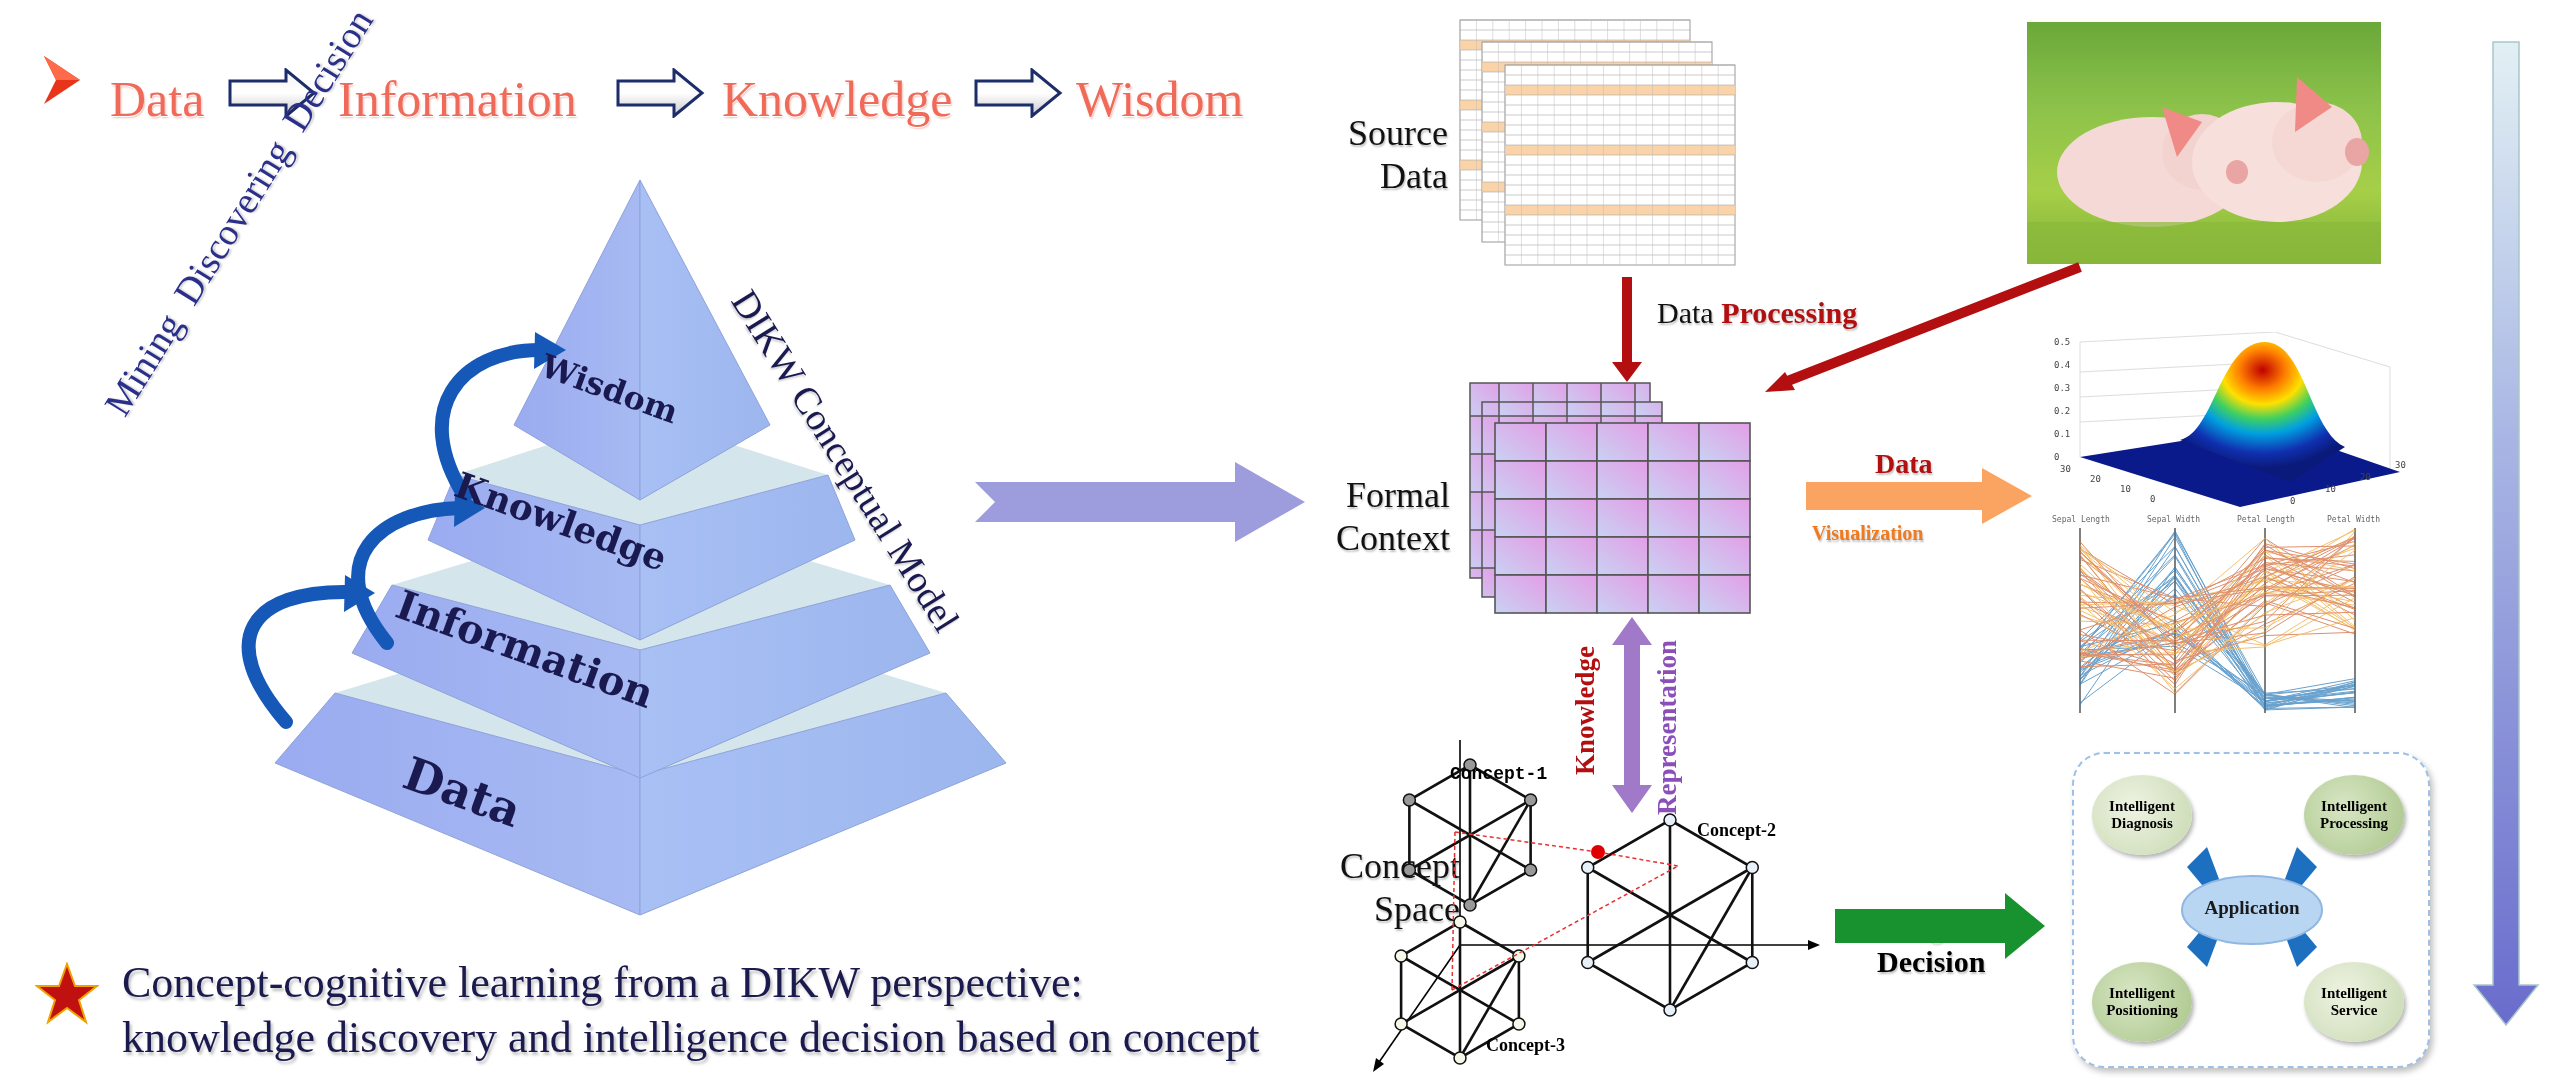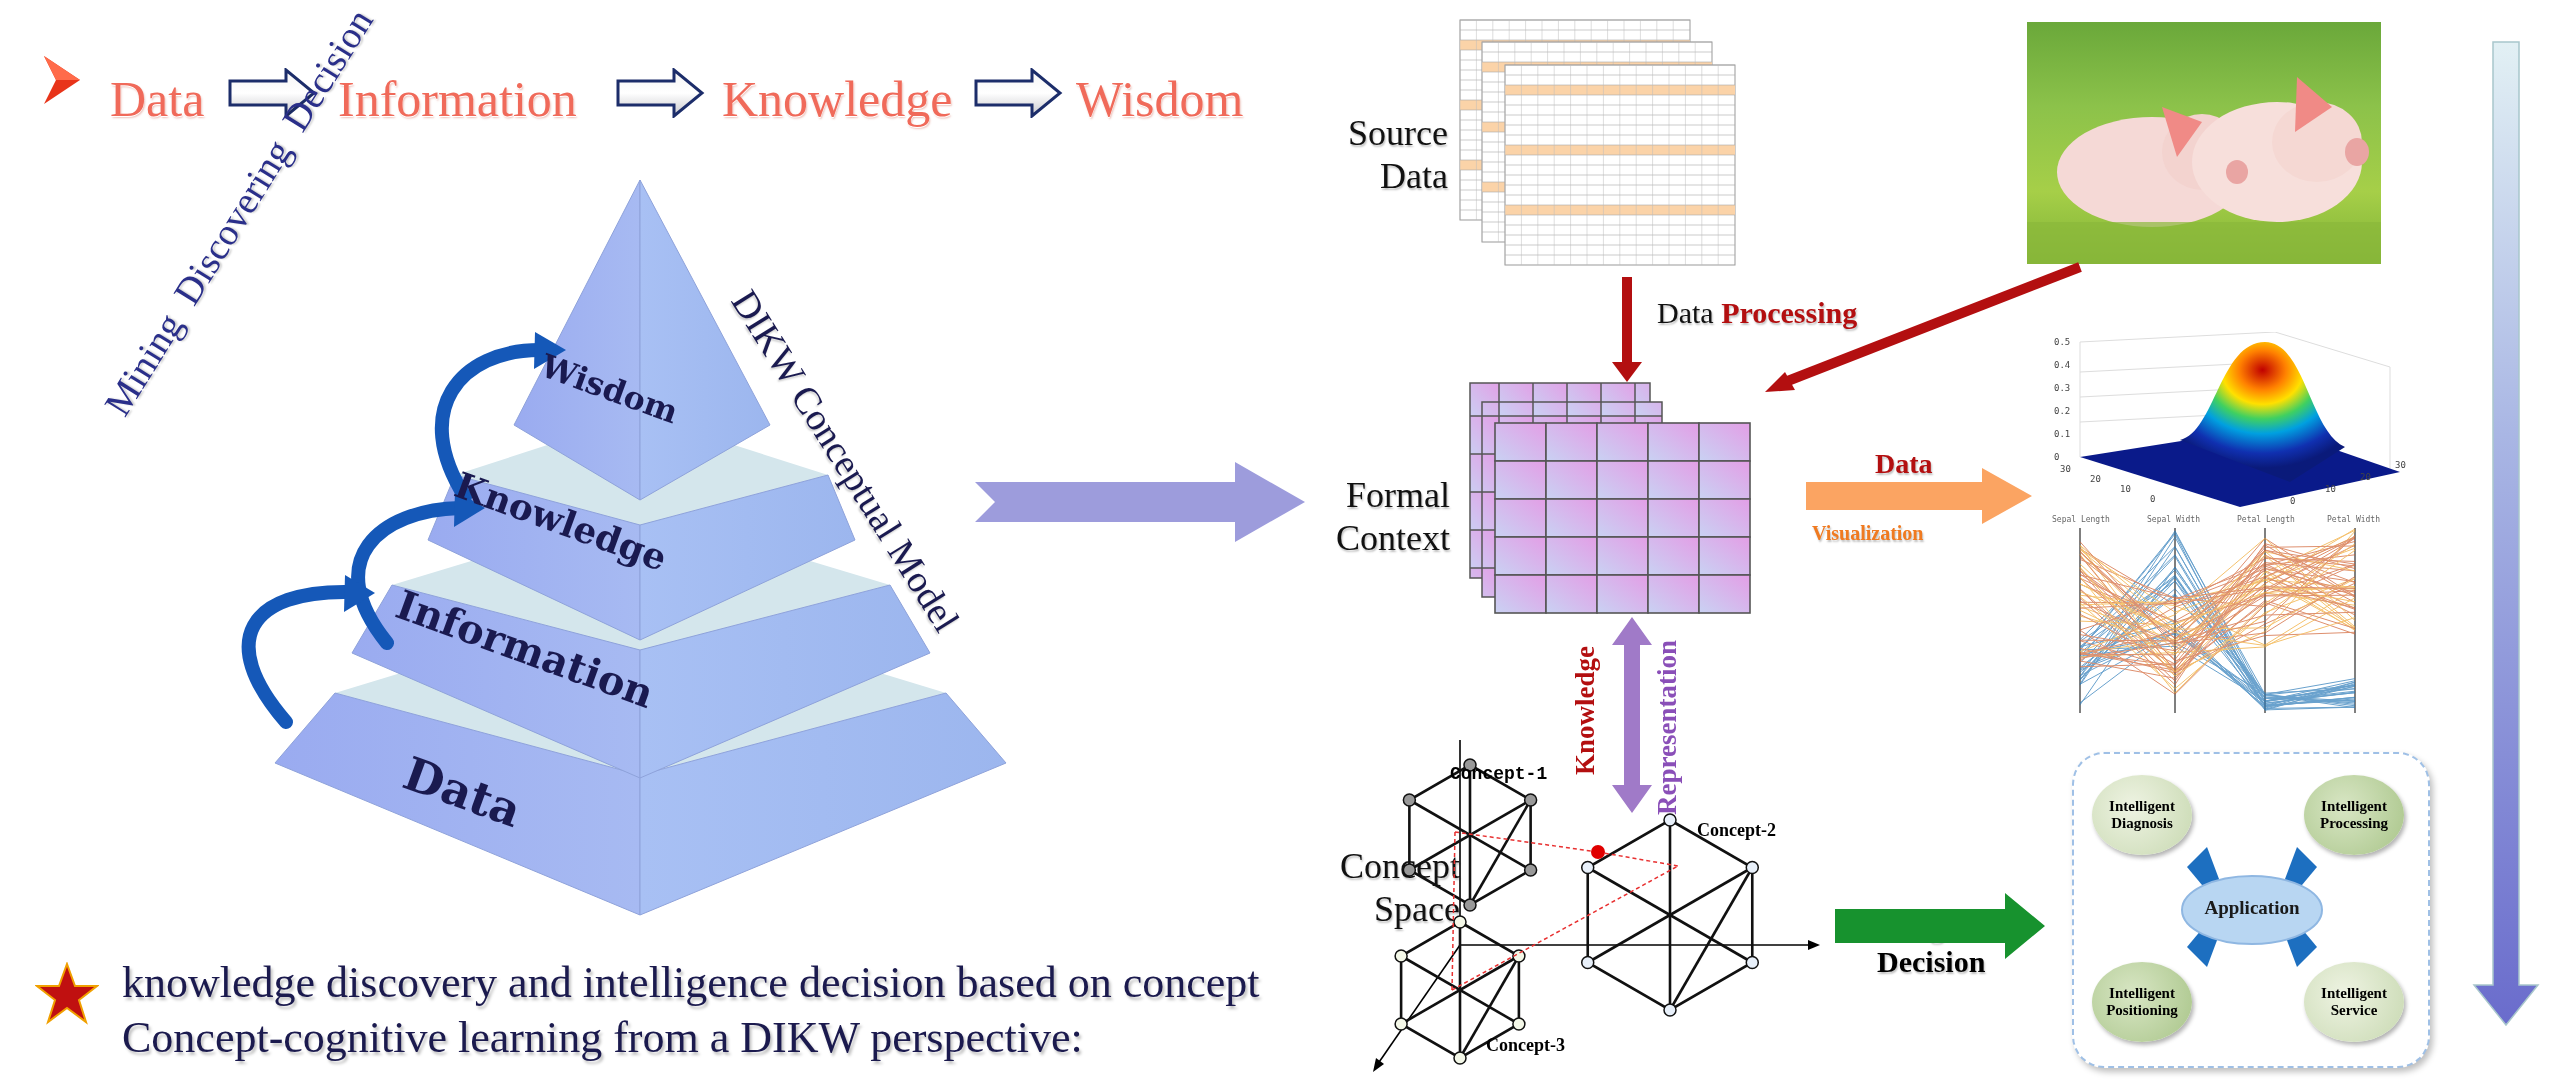--- a/index.html
+++ b/index.html
@@ -571,15 +571,15 @@
         <stop offset="1" stop-color="#6a6ccc"></stop>
       </linearGradient>
     </defs>
   <polygon points="21,2 47,2 47,945 66,945 34,985 2,945 21,945" fill="url(#vg)" stroke="#a8c6cc" stroke-width="1.5"></polygon>
 </svg>
 
 <svg width="64" height="64" style="left:35px;top:962px;">
   <polygon points="32,2 40,24 62,24 44,38 51,60 32,46 13,60 20,38 2,24 24,24" fill="#c01010" stroke="#f0a000" stroke-width="2"></polygon>
 </svg>
 <div class="caption" style="top:955px;">
+  <div>Concept-cognitive learning from a DIKW perspective:</div>
   <div>knowledge discovery and intelligence decision based on concept</div>
-  <div>Concept-cognitive learning from a DIKW perspective:</div>
 </div>
 
 </body></html>

